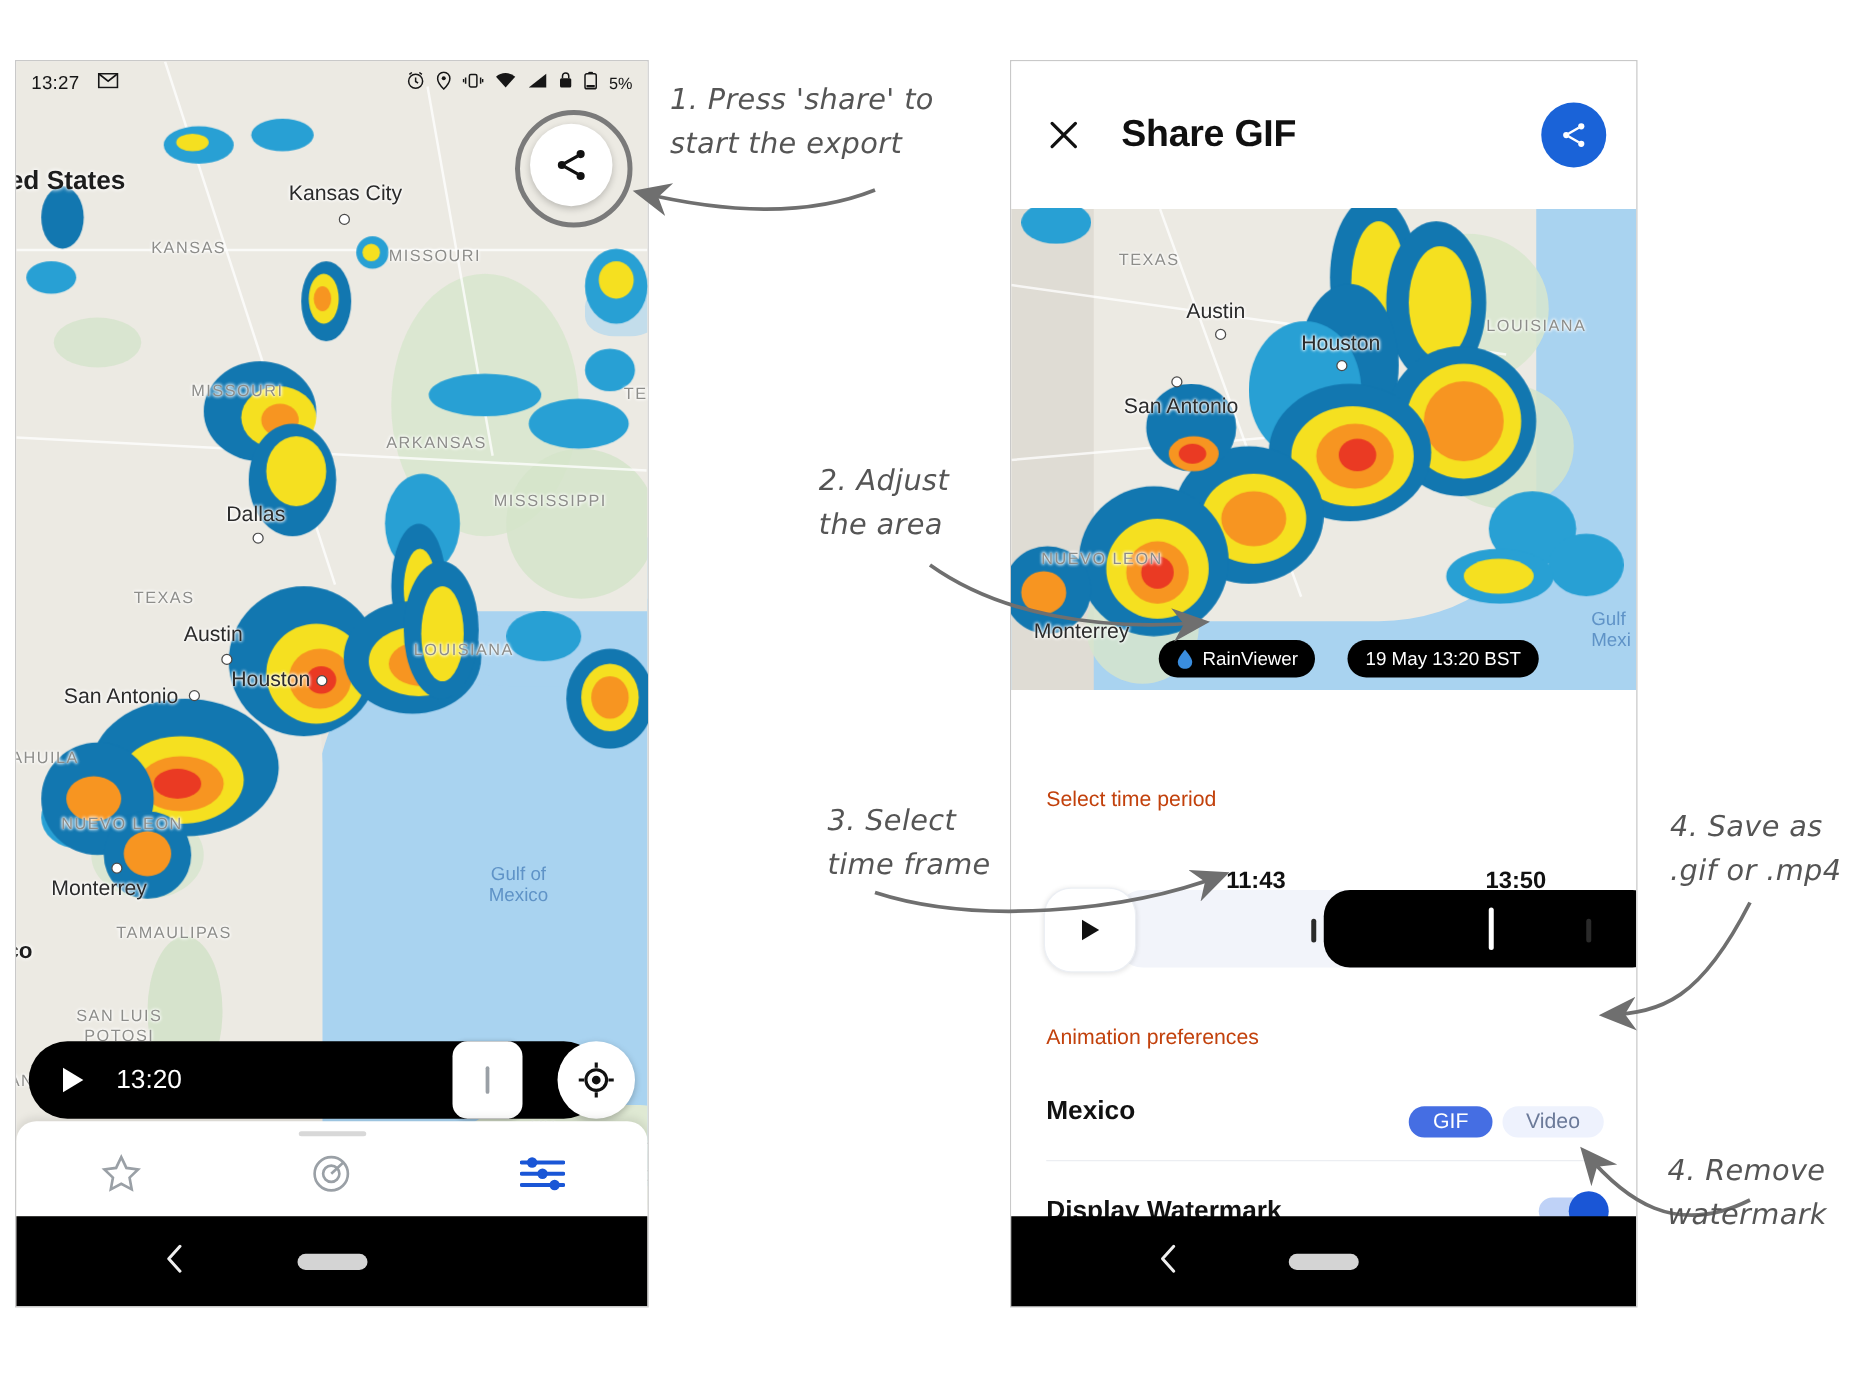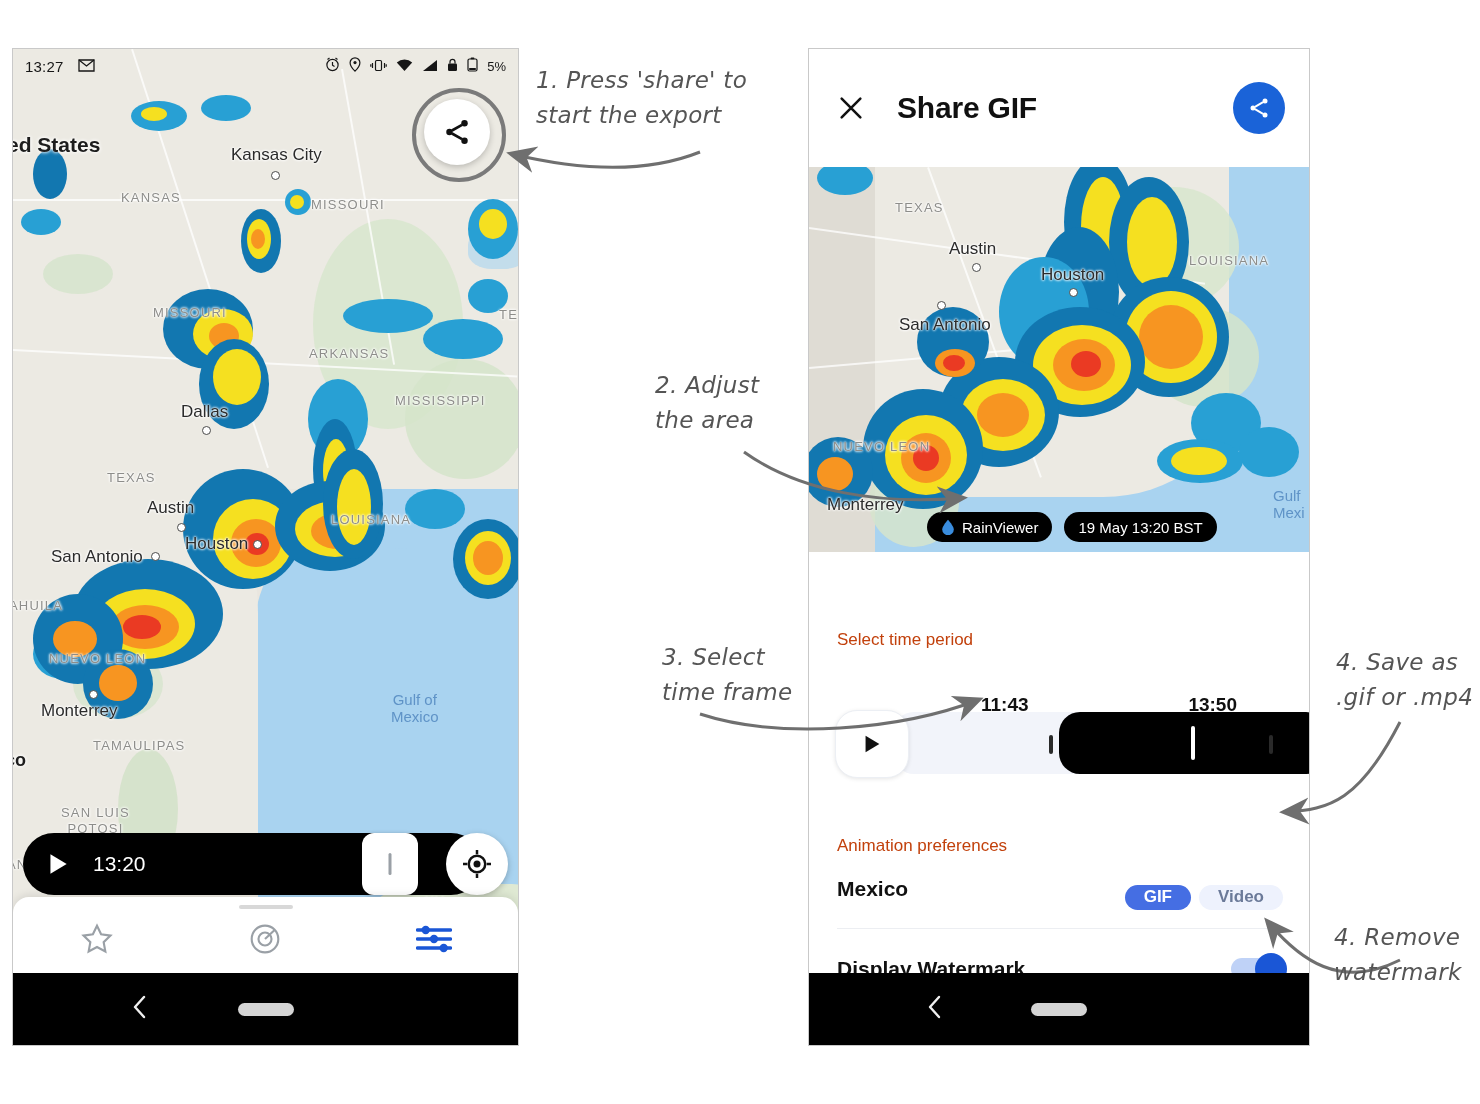--- a/index.html
+++ b/index.html
@@ -287,21 +287,21 @@
   #gif-preview {
     position: absolute;
     left: 0; right: 0; top: 118px;
     height: 385px;
     overflow: hidden;
     z-index: 8;
   }
   #watermark-row {
     position: absolute;
     left: 0; right: 0; bottom: 10px;
-    display: flex; gap: 12px;
+    display: flex; gap: 26px;
     padding-left: 118px;
     z-index: 9;
   }
   .wm-pill {
     background: #000;
     color: #fff;
     border-radius: 16px;
     height: 30px;
     display: flex; align-items: center;
     padding: 0 14px;
@@ -317,21 +317,21 @@
     background: #fff;
     z-index: 10;
   }
   .section-label {
     color: #c2410c;
     font-size: 17px;
     font-weight: 500;
     padding: 0 28px;
   }
   #time-period-label { position: absolute; top: 78px; }
-  #anime-pref-label  { position: absolute; top: 268px; margin-top: 16px; }
+  #anime-pref-label  { position: absolute; top: 268px; }
 
   #time-ends {
     position: absolute;
     top: 122px; left: 0; right: 0;
     height: 24px;
     margin-top: 20px;
   }
   .time-end {
     position: absolute;
     font-size: 19px;
@@ -403,21 +403,21 @@
     font-weight: bold;
     color: #111;
   }
   .pref-control { margin-left: auto; display: flex; align-items: center; gap: 8px; }
   .seg-pill {
     border-radius: 17px;
     height: 25px;
     display: flex; align-items: center; justify-content: center;
     padding: 0 19px;
     font-size: 17px;
-    font-weight: 700;
+    font-weight: 400;
     margin-top: 16px;
   }
   .seg-on  { background: #456ee3; color: #fff; }
   .seg-off { background: #eef2fd; color: #6b7a99; }
 
   .toggle {
     width: 52px; height: 22px;
     background: #bfd2f7;
     border-radius: 11px;
     position: relative;

